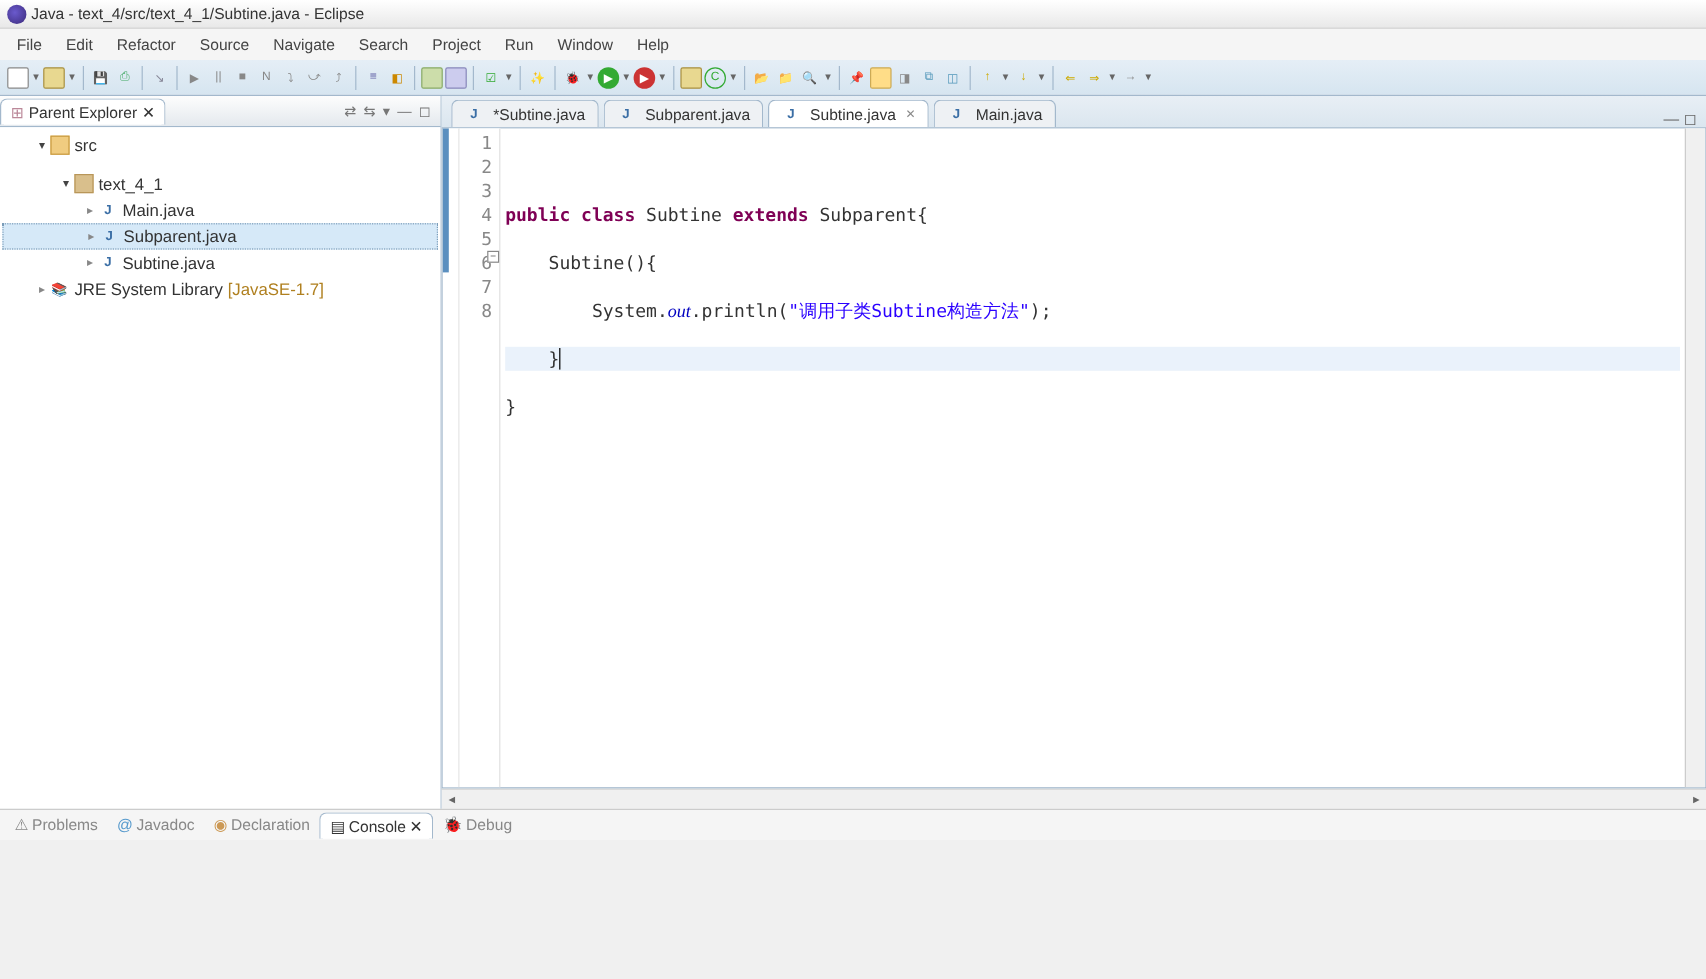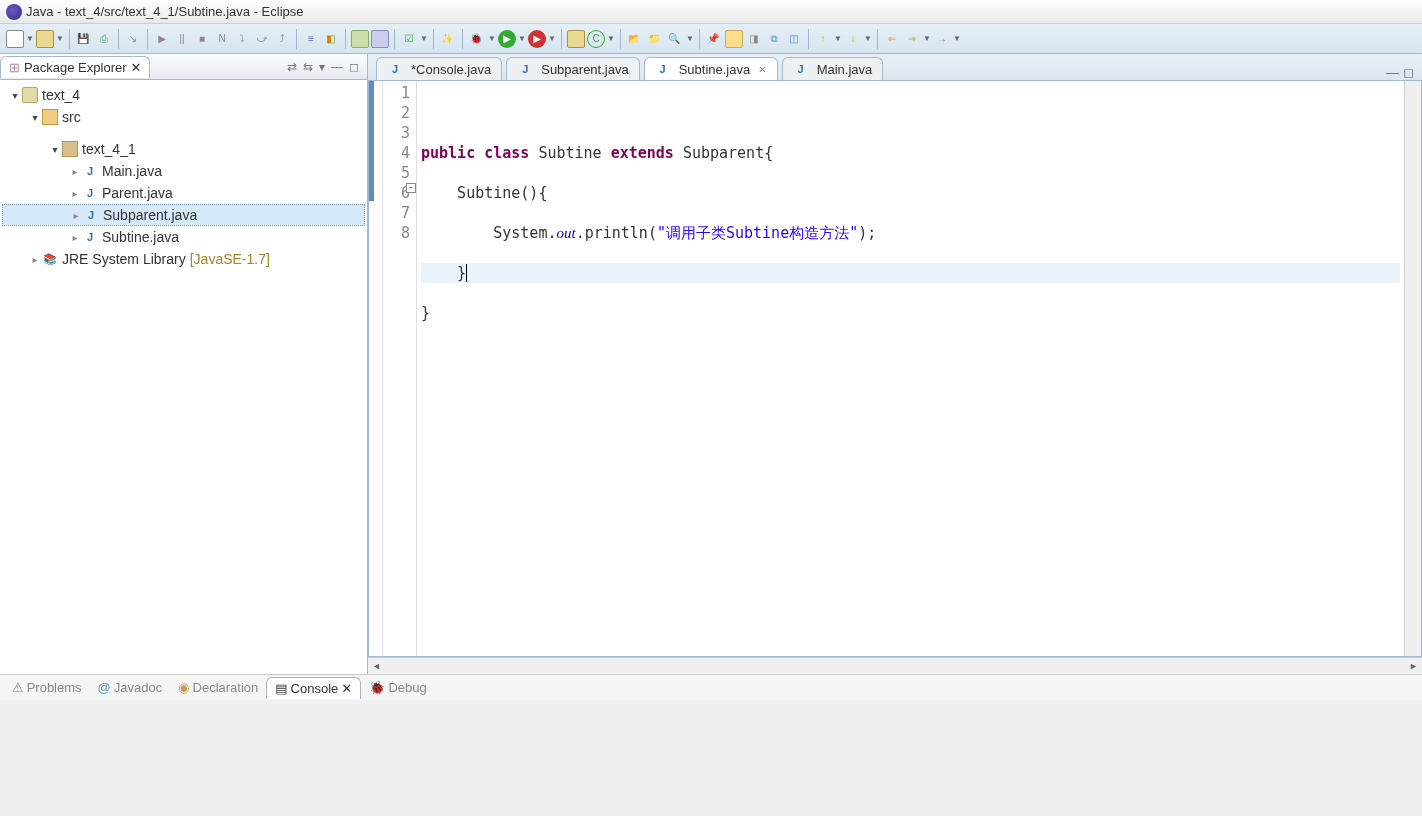--- a/index.html
+++ b/index.html
@@ -216,20 +216,32 @@
 </style>
 </head>
 <body>
 
 <div class="window">
   <div class="titlebar">
     <span class="eclipse-icon"></span>
     <span>Java - text_4/src/text_4_1/Subtine.java - Eclipse</span>
   </div>
 
+  <div class="menubar">
+    <span>File</span>
+    <span>Edit</span>
+    <span>Refactor</span>
+    <span>Source</span>
+    <span>Navigate</span>
+    <span>Search</span>
+    <span>Project</span>
+    <span>Run</span>
+    <span>Window</span>
+    <span>Help</span>
+  </div>
 
   <div class="toolbar">
     <span class="tb-btn" style="background:#fff;border:1px solid #888;"></span>
       <span class="tb-drop">▼</span>
     <span class="tb-btn" style="background:#e8d890;border:1px solid #a89040;"></span>
       <span class="tb-drop">▼</span>
     <span class="tb-sep"></span>
     <span class="tb-btn" style="color:#4a6;">💾</span>
     <span class="tb-btn" style="color:#4a6;">⎙</span>
     <span class="tb-sep"></span>
@@ -286,56 +298,46 @@
       <span class="tb-drop">▼</span>
     <span class="tb-btn" style="color:#888;">→</span>
       <span class="tb-drop">▼</span>
   </div>
 
   <div class="main-area">
     <div class="left-panel">
       <div class="pkg-tab">
         <div class="pkg-tab-label">
           <span style="color:#b89;">⊞</span>
-          <span>Package Explorer</span>
+          <span>Parent Explorer</span>
           <span class="close-x">✕</span>
         </div>
         <div class="pkg-toolbar">
           <span>⇄</span>
           <span>⇆</span>
           <span>▾</span>
           <span>―</span>
           <span>◻</span>
         </div>
       </div>
       <div class="tree">
-        <div class="tree-row" style="padding-left:6px;">
-          <span class="arrow down"></span>
-          <span class="tree-icon proj-icon"></span>
-          <span>text_4</span>
-        </div>
         <div class="tree-row" style="padding-left:26px;">
           <span class="arrow down"></span>
           <span class="tree-icon src-icon"></span>
           <span>src</span>
         </div>
         <div class="tree-row" style="padding-left:46px;margin-top:10px;">
           <span class="arrow down"></span>
           <span class="tree-icon pkg-icon"></span>
           <span>text_4_1</span>
         </div>
         <div class="tree-row" style="padding-left:66px;">
           <span class="arrow right"></span>
           <span class="tree-icon java-icon"></span>
           <span>Main.java</span>
-        </div>
-        <div class="tree-row" style="padding-left:66px;">
-          <span class="arrow right"></span>
-          <span class="tree-icon java-icon"></span>
-          <span>Parent.java</span>
         </div>
         <div class="tree-row selected" style="padding-left:66px;">
           <span class="arrow right"></span>
           <span class="tree-icon java-icon"></span>
           <span>Subparent.java</span>
         </div>
         <div class="tree-row" style="padding-left:66px;">
           <span class="arrow right"></span>
           <span class="tree-icon java-icon"></span>
           <span>Subtine.java</span>
@@ -346,21 +348,21 @@
           <span>JRE System Library</span>
           <span class="jre-link" style="margin-left:4px;">[JavaSE-1.7]</span>
         </div>
       </div>
     </div>
 
     <div class="right-panel">
       <div class="editor-tabs">
         <div class="editor-tab">
           <span class="tree-icon java-icon"></span>
-          <span>*Console.java</span>
+          <span>*Subtine.java</span>
         </div>
         <div class="editor-tab">
           <span class="tree-icon java-icon"></span>
           <span>Subparent.java</span>
         </div>
         <div class="editor-tab active">
           <span class="tree-icon java-icon"></span>
           <span>Subtine.java</span>
           <span class="close-x">✕</span>
         </div>

